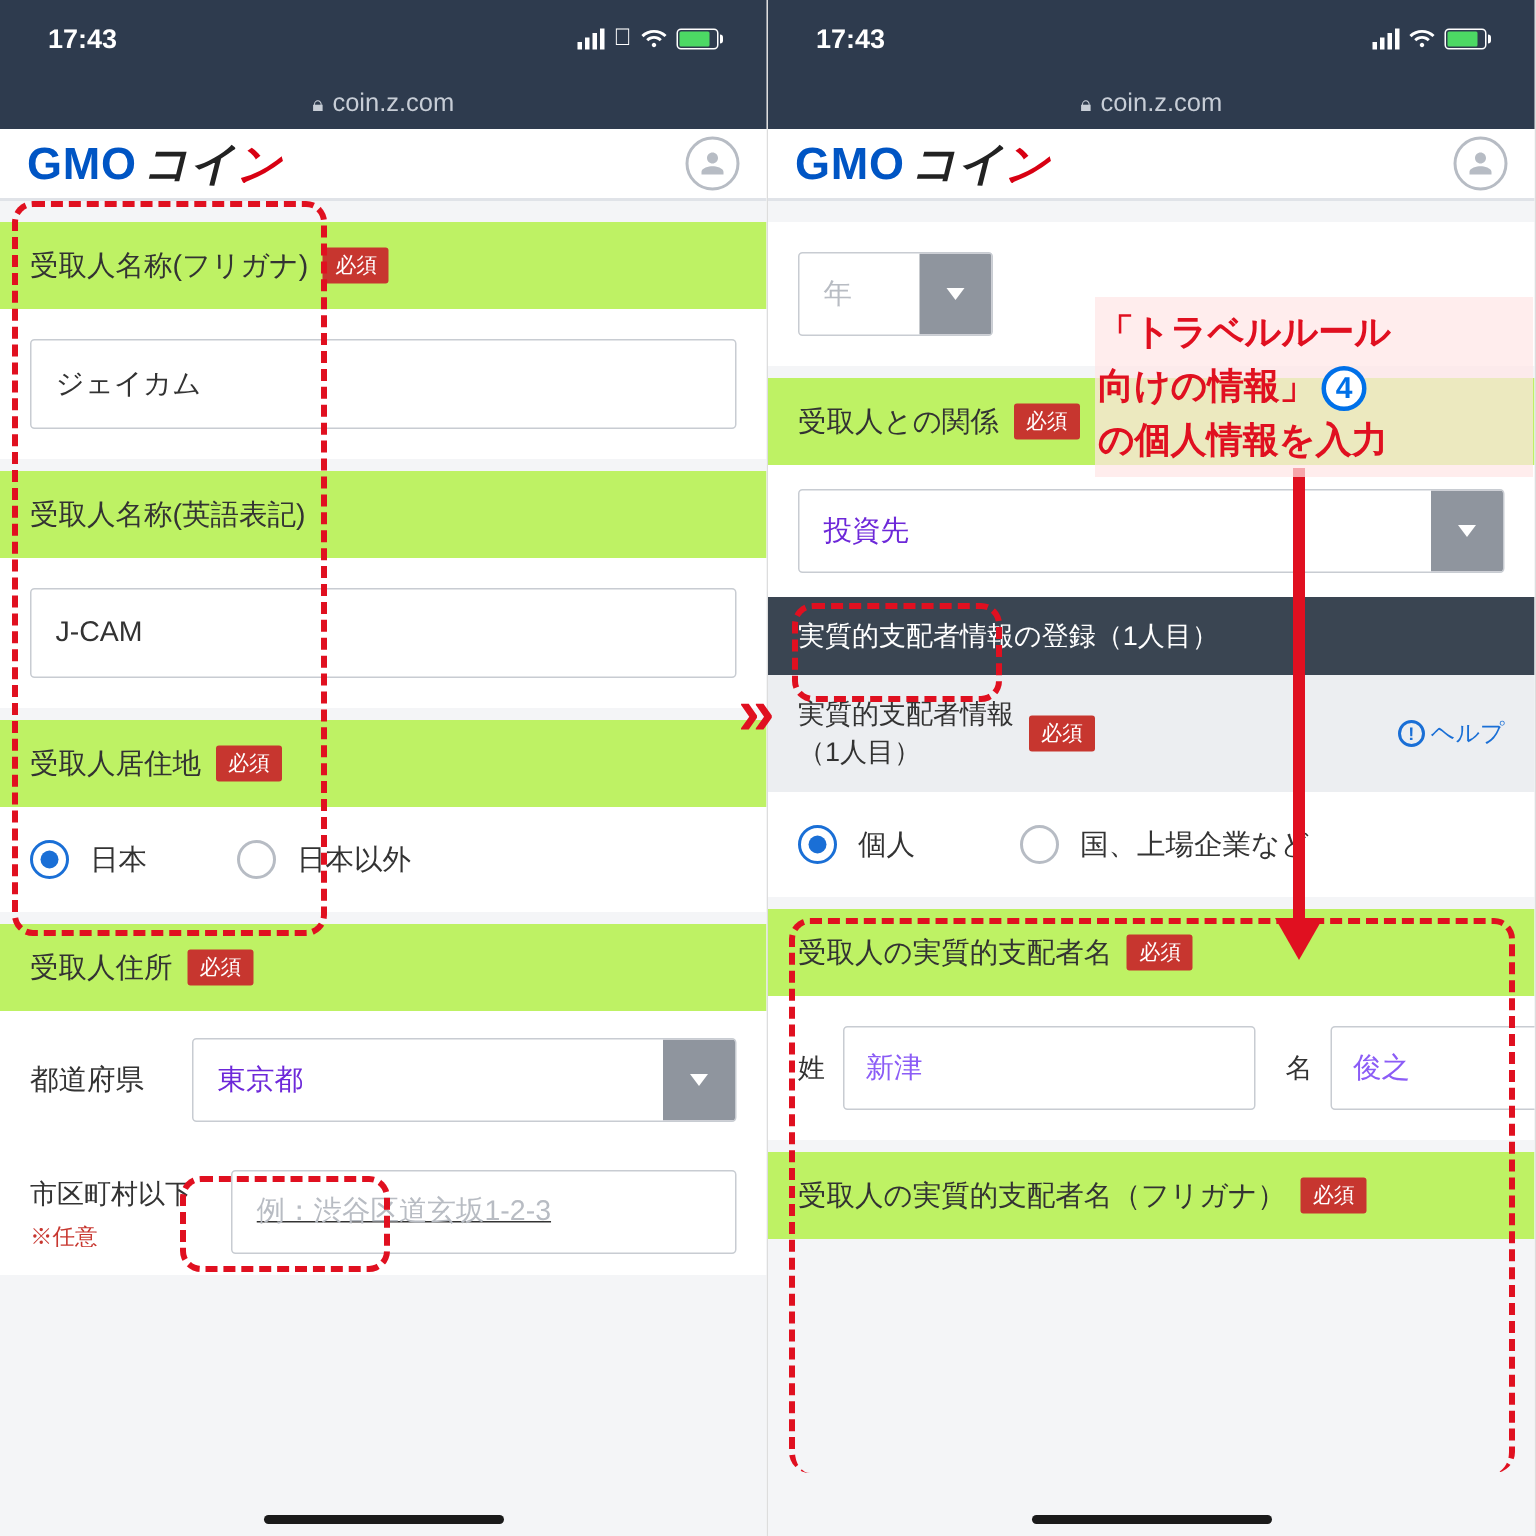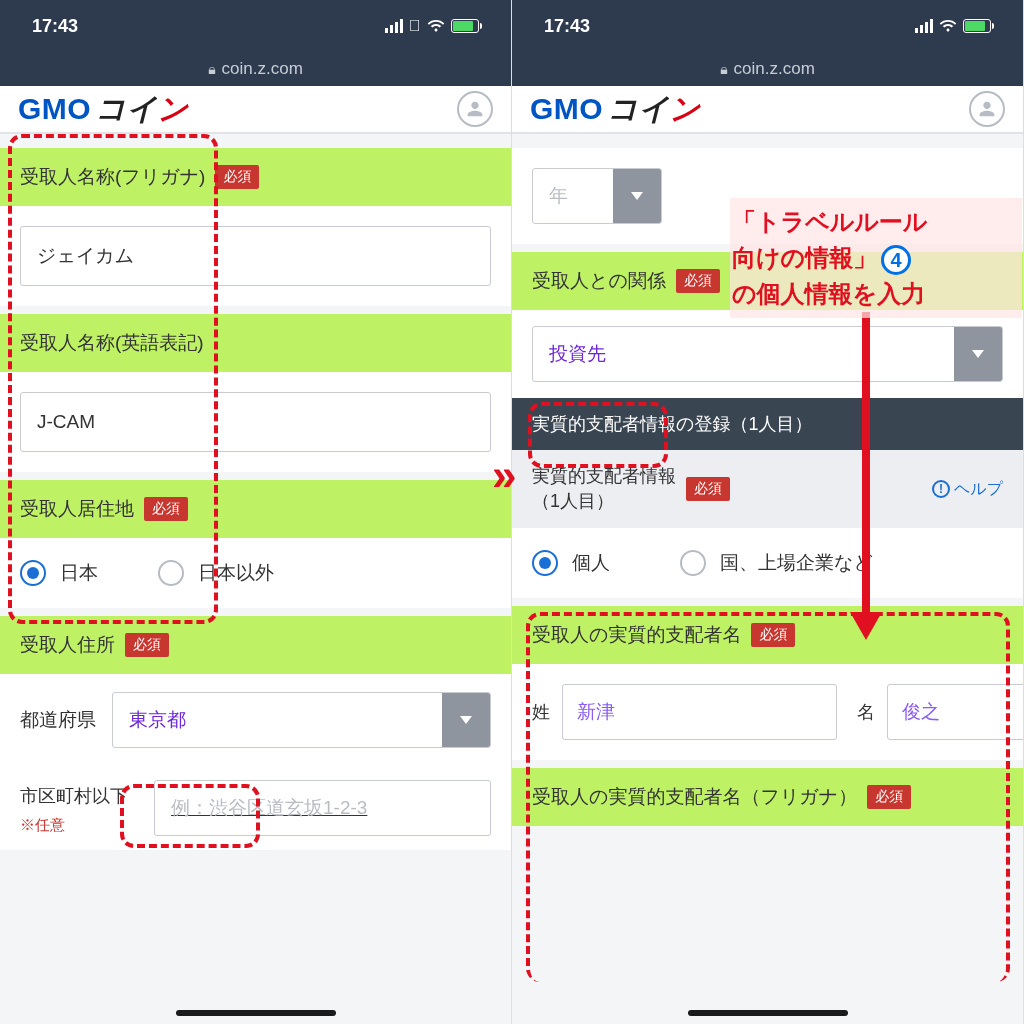--- a/index.html
+++ b/index.html
@@ -27,21 +27,21 @@
 .blk-label{background:#bef264;padding:16px 20px;font-size:19px;color:#333;display:flex;align-items:center;gap:10px}
 .req{background:#c7362f;color:#fff;font-size:14px;padding:3px 8px;border-radius:2px;font-weight:500}
 .blk-input{background:#fff;padding:20px}
 .tinput{width:100%;height:60px;border:1px solid #c8ccd2;border-radius:3px;padding:0 16px;font-size:19px;color:#333;background:#fff}
 .tinput::placeholder{color:#b8bcc3}
 .radio-row{background:#fff;padding:22px 20px;display:flex;gap:60px}
 .radio-opt{display:flex;align-items:center;gap:14px;font-size:19px;color:#333}
 .r{width:26px;height:26px;border:2px solid #b7bcc4;border-radius:50%;display:inline-flex;align-items:center;justify-content:center;background:#fff}
 .r.on{border-color:#1a6fd6}
 .r.on::after{content:"";width:12px;height:12px;background:#1a6fd6;border-radius:50%}
-.sel-row{background:#fff;padding:18px 20px;display:flex;align-items:center;}
+.sel-row{background:#fff;padding:18px 20px;display:flex;align-items:center;gap:16px}
 .sel-lbl{font-size:19px;color:#333;min-width:92px}
 .sel{flex:1;height:56px;border:1px solid #c8ccd2;border-radius:3px;display:flex;align-items:center;background:#fff;overflow:hidden}
 .sel-val{flex:1;padding:0 16px;font-size:19px;color:#6d28d9}
 .sel-arrow{width:48px;height:100%;background:#8f959e;display:flex;align-items:center;justify-content:center;color:#fff}
 .chev{width:0;height:0;border-left:6px solid transparent;border-right:6px solid transparent;border-top:8px solid #fff}
 .sub-row{background:#fff;padding:14px 20px;display:flex;align-items:flex-end;gap:14px}
 .sub-lbl{font-size:18px;color:#333;min-width:120px;line-height:1.5}
 .opt{color:#c7362f;font-size:15px;display:block;margin-top:4px}
 .home-ind{position:absolute;bottom:8px;left:50%;transform:translateX(-50%);width:160px;height:6px;background:#1a1a1a;border-radius:4px}
 .darkbar{background:#3a4552;color:#fff;padding:14px 20px;font-size:18px}

